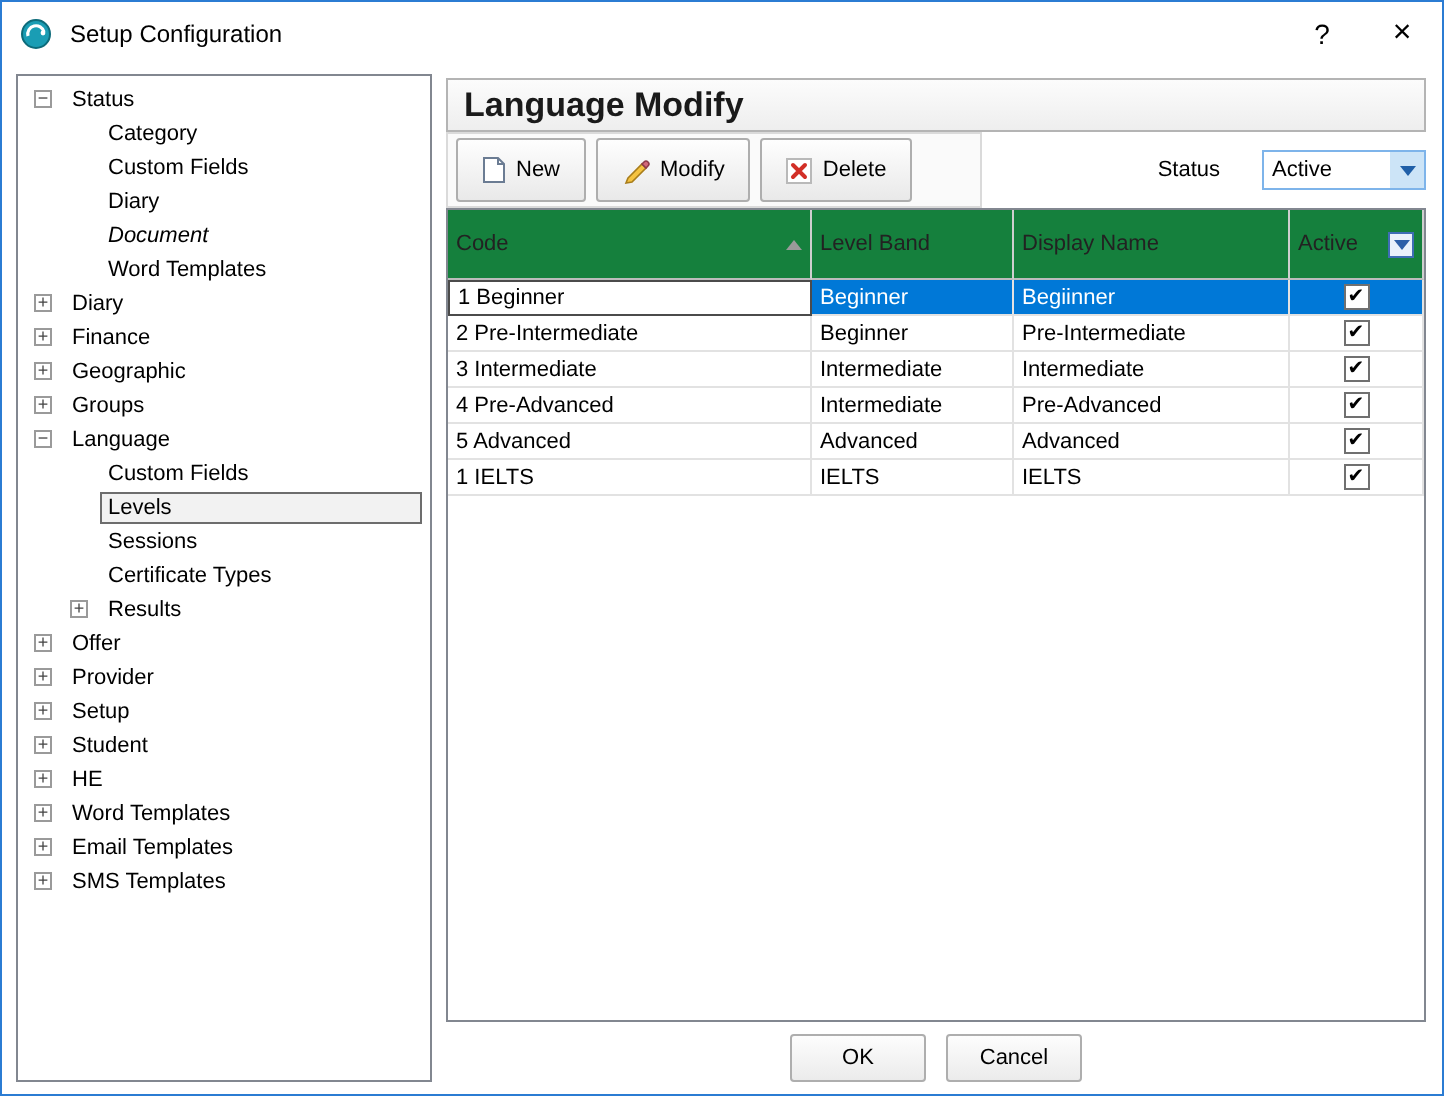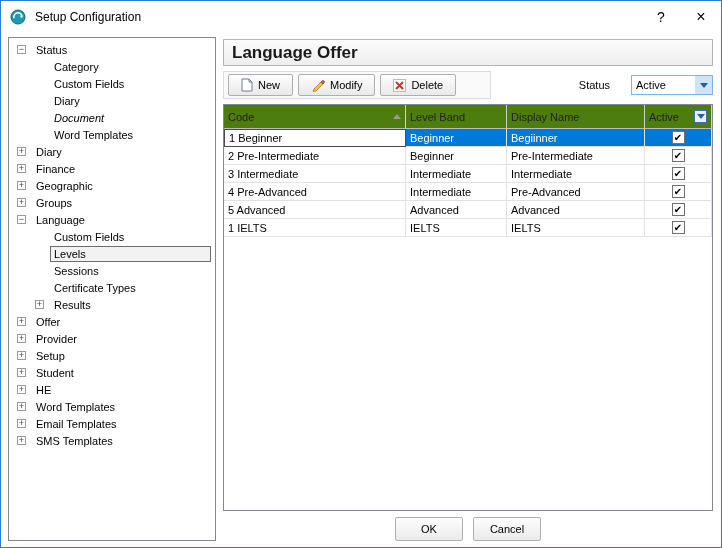--- a/index.html
+++ b/index.html
@@ -58,21 +58,21 @@
   .page-title { font-size:17px; font-weight:bold; color:#1a1a1a; }
   
   .toolbar {
     display:flex; align-items:center; margin-top:5px; flex:0 0 auto; height:28px;
   }
   .btn-group {
     display:flex; gap:5px; padding:2px 4px; border:1px solid #dadada;
     background:#fafafa; align-items:center; min-width:268px;
   }
   .tool-btn {
-    display:flex; align-items:center; gap:5px; height:22px; padding:0 12px;
+    display:flex; align-items:center; gap:5px; height:32px; padding:0 12px;
     border:1px solid #aeaeae; border-radius:2px;
     background:linear-gradient(#fefefe,#e9e9e9);
     font-family:inherit; font-size:11px; cursor:default;
   }
   .tool-btn svg { display:block; }
   .status-area { margin-left:auto; display:flex; align-items:center; gap:21px; }
   .combo {
     width:82px; height:20px; border:1px solid #7eb4ea; background:#fff;
     display:flex; align-items:center; cursor:default;
   }
@@ -84,21 +84,21 @@
   .combo-arrow::after {
     content:""; width:0; height:0;
     border-left:4px solid transparent; border-right:4px solid transparent;
     border-top:5px solid #1f5fa8;
   }
   
   .table {
     margin-top:5px; flex:1; border:1px solid #828790; background:#fff;
     overflow:hidden; display:flex; flex-direction:column;
   }
-  .thead { display:flex; height:24px; background:#4d7c0f; flex:0 0 auto; }
+  .thead { display:flex; height:35px; background:#15803d; flex:0 0 auto; }
   .th {
     display:flex; align-items:center; padding:0 4px;
     border-right:1px solid #cfcfcf; border-bottom:1px solid #bcbcbc;
     color:#222;
   }
   .sort-asc {
     margin-left:auto; width:0; height:0;
     border-left:4px solid transparent; border-right:4px solid transparent;
     border-bottom:5px solid #9a9a9a;
   }
@@ -253,21 +253,21 @@
       </div>
       <div class="tree-item" style="padding-left: 6px;">
         <span class="glyph">+</span>
         <span class="tree-label">SMS Templates</span>
       </div>
     </div>
 
   <div class="main">
 
     <div class="page-title-box">
-      <span class="page-title">Language Offer</span>
+      <span class="page-title">Language Modify</span>
     </div>
 
     <div class="toolbar">
       <div class="btn-group">
         <button class="tool-btn">
           <svg width="12" height="14" viewBox="0 0 12 14">
             <path d="M1 1 h7 l3 3 v9 h-10 z" fill="#ffffff" stroke="#6b7c93" stroke-width="1"></path>
             <path d="M8 1 v3 h3" fill="none" stroke="#6b7c93" stroke-width="1"></path>
           </svg>
           <span>New</span>

